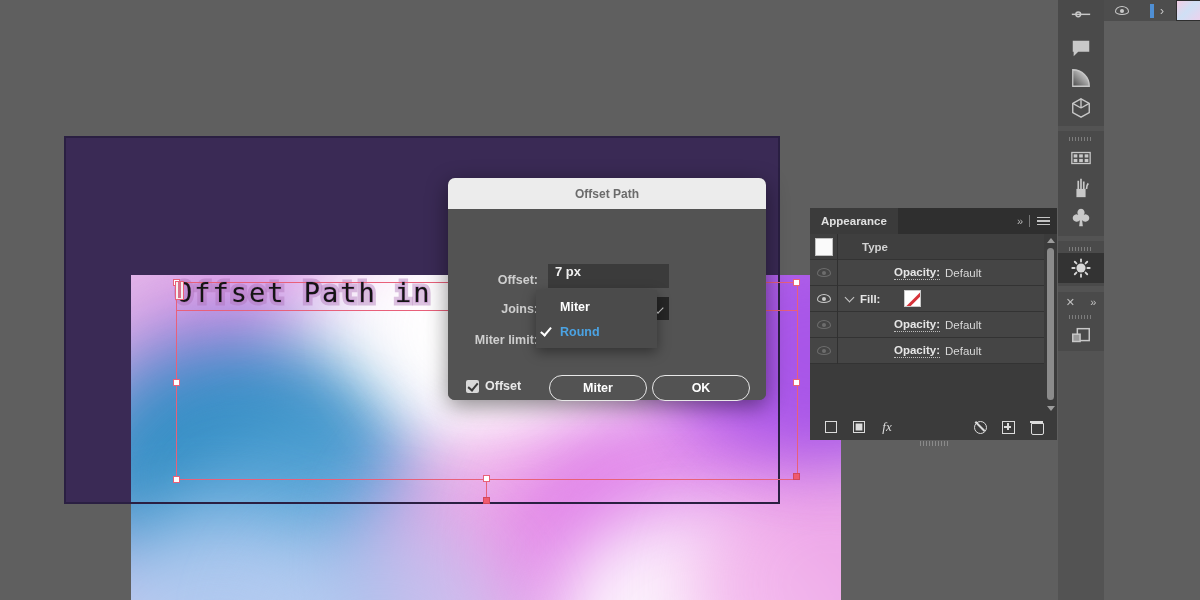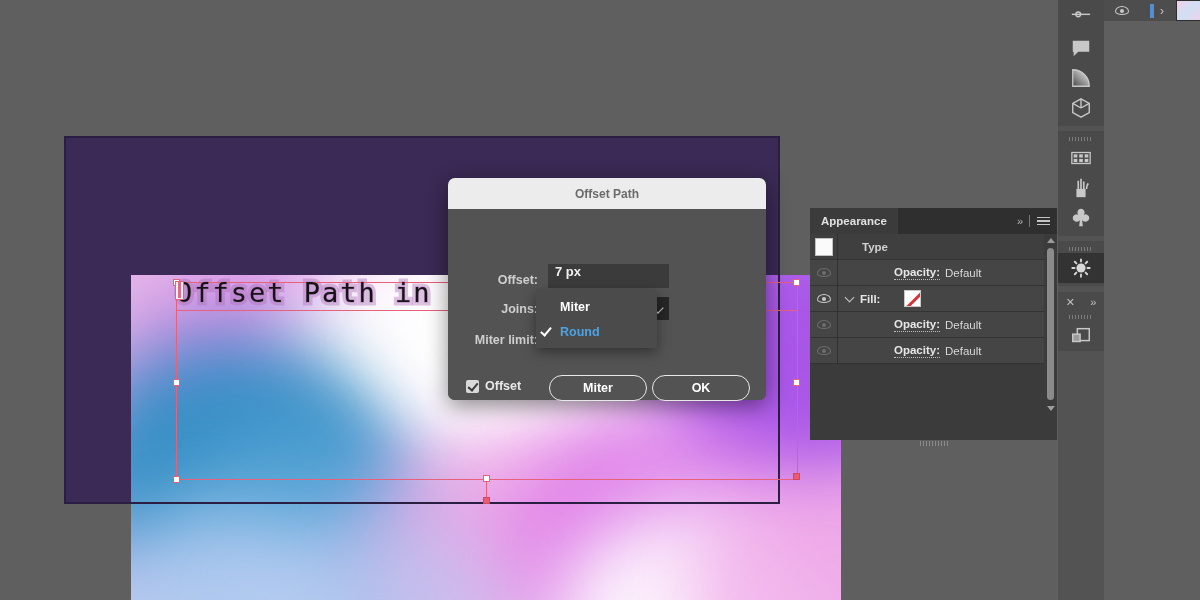--- a/index.html
+++ b/index.html
@@ -425,20 +425,41 @@
     <div id="ap-scroll">
       <div class="sc-arrow">
           <span class="sc-up"></span>
         </div>
       <div class="sc-thumb"></div>
       <div class="sc-arrow">
           <span class="sc-dn"></span>
         </div>
     </div>
 
+    <div id="ap-footer">
+      <div class="fbtn" style="margin-left:7px;">
+          <span class="ic-newstroke"></span>
+        </div>
+      <div class="fbtn">
+          <span class="ic-newfill"></span>
+        </div>
+      <div class="fbtn">
+          <span class="ic-fx">fx</span>
+        </div>
+      <div style="flex:1"></div>
+      <div class="fbtn">
+          <span class="ic-clear"></span>
+        </div>
+      <div class="fbtn">
+          <span class="ic-dup"></span>
+        </div>
+      <div class="fbtn" style="margin-right:7px;">
+          <span class="ic-trash"></span>
+        </div>
+    </div>
     <div id="ap-griphandle"></div>
   </div>
 
   <div id="dock-rail">
 
     <div class="dock-group" style="margin-top:0;">
       <div class="dock-btn">
         <svg class="dock-icon" viewBox="0 0 24 24">
           <line x1="2" y1="8" x2="22" y2="8" stroke="#c8c8c8" stroke-width="1.6"></line>
           <circle cx="9" cy="8" r="2.6" fill="none" stroke="#c8c8c8" stroke-width="1.6"></circle>

